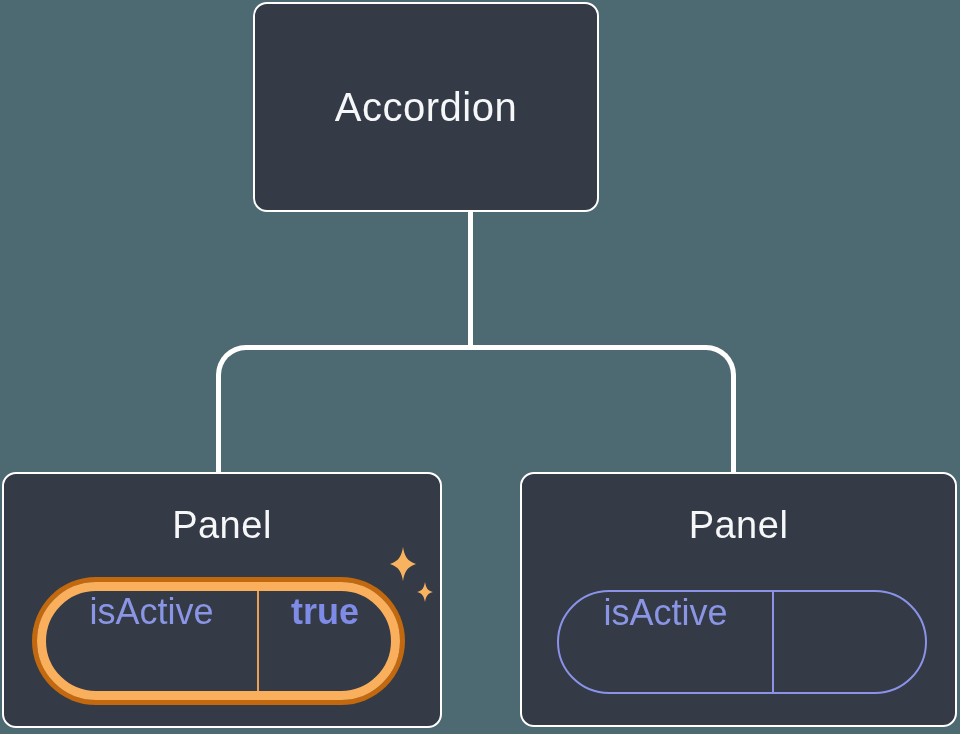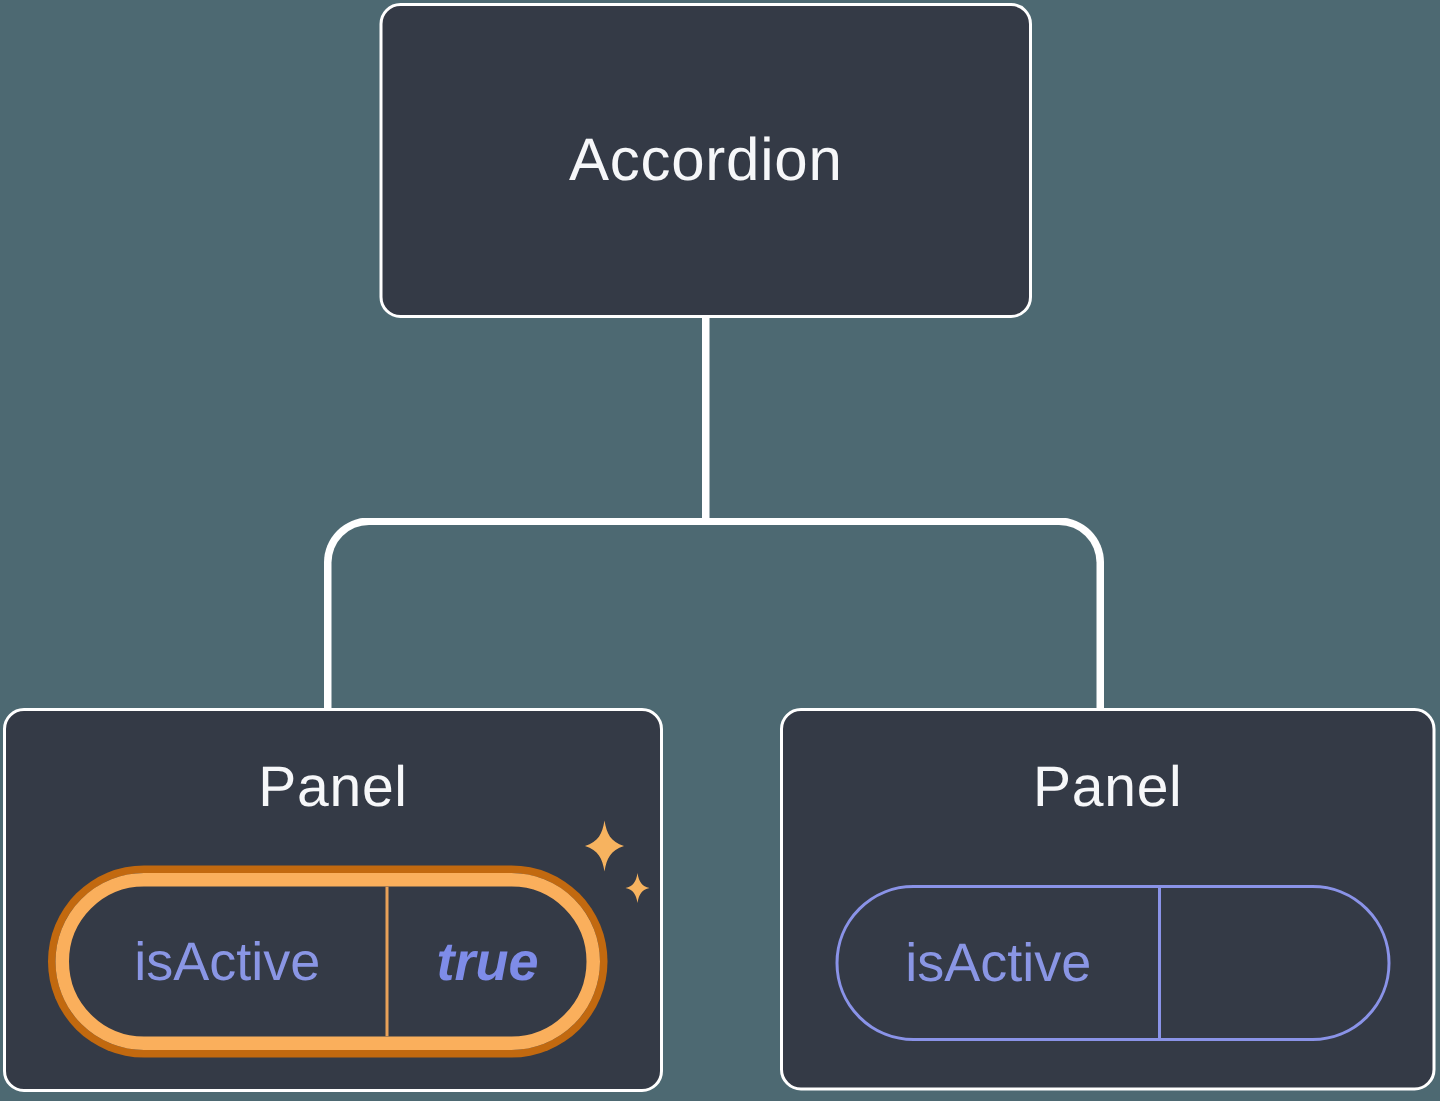--- a/index.html
+++ b/index.html
@@ -19,21 +19,21 @@
   .node {
     position: absolute;
     background: #343A46;
     border: 2.5px solid #FFFFFF;
     border-radius: 14px;
     box-sizing: border-box;
     color: #F6F7F9;
   }
   .node-root {
     left: 253px; top: 2px;
-    width: 435px; height: 210px;
+    width: 346px; height: 210px;
     display: flex; align-items: center; justify-content: center;
   }
   .node-root .node-label {
     font-size: 40px;
     font-weight: 500;
     letter-spacing: 0.5px;
     color: #F6F7F9;
   }
   .node-panel { width: 440px; height: 256px; top: 472px; }
   .node-panel-left  { left: 2px; }
@@ -63,21 +63,21 @@
     border-left: 5px solid #FFFFFF;
     border-right: 5px solid #FFFFFF;
     border-radius: 30px 30px 0 0;
   }
   
   .state-pill {
     position: absolute;
     box-sizing: border-box;
     border-radius: 999px;
     display: flex;
-    align-items: center;
+    align-items: flex-start;
     overflow: hidden;
   }
   .pill-inactive {
     left: 35px; top: 116px;
     width: 370px; height: 104px;
     border: 2px solid #8A93E8;
   }
   .pill-active {
     left: 33px; top: 108px;
     width: 363px; height: 118px;
@@ -86,21 +86,21 @@
   }
   .pill-cell {
     display: flex;
     align-items: center;
     justify-content: center;
     font-size: 36px;
   }
   .state-name  { color: #8A96E5; }
   .state-value { color: #8A96E5; }
   .pill-active .pill-cell-name   { width: 211px; }
-  .pill-active .pill-cell-value  { flex: 1; font-style: italic; }
+  .pill-active .pill-cell-value  { flex: 1; }
   .pill-inactive .pill-cell-name { width: 213px; }
   .pill-inactive .pill-cell-value { flex: 1; }
   .pill-active .state-value {
     font-weight: 700;
     color: #7E8CE8;
   }
   .pill-divider { width: 2px; height: 100%; }
   .pill-active  .pill-divider { background: #E9A158; }
   .pill-inactive .pill-divider { background: #8A93E8; }
   

